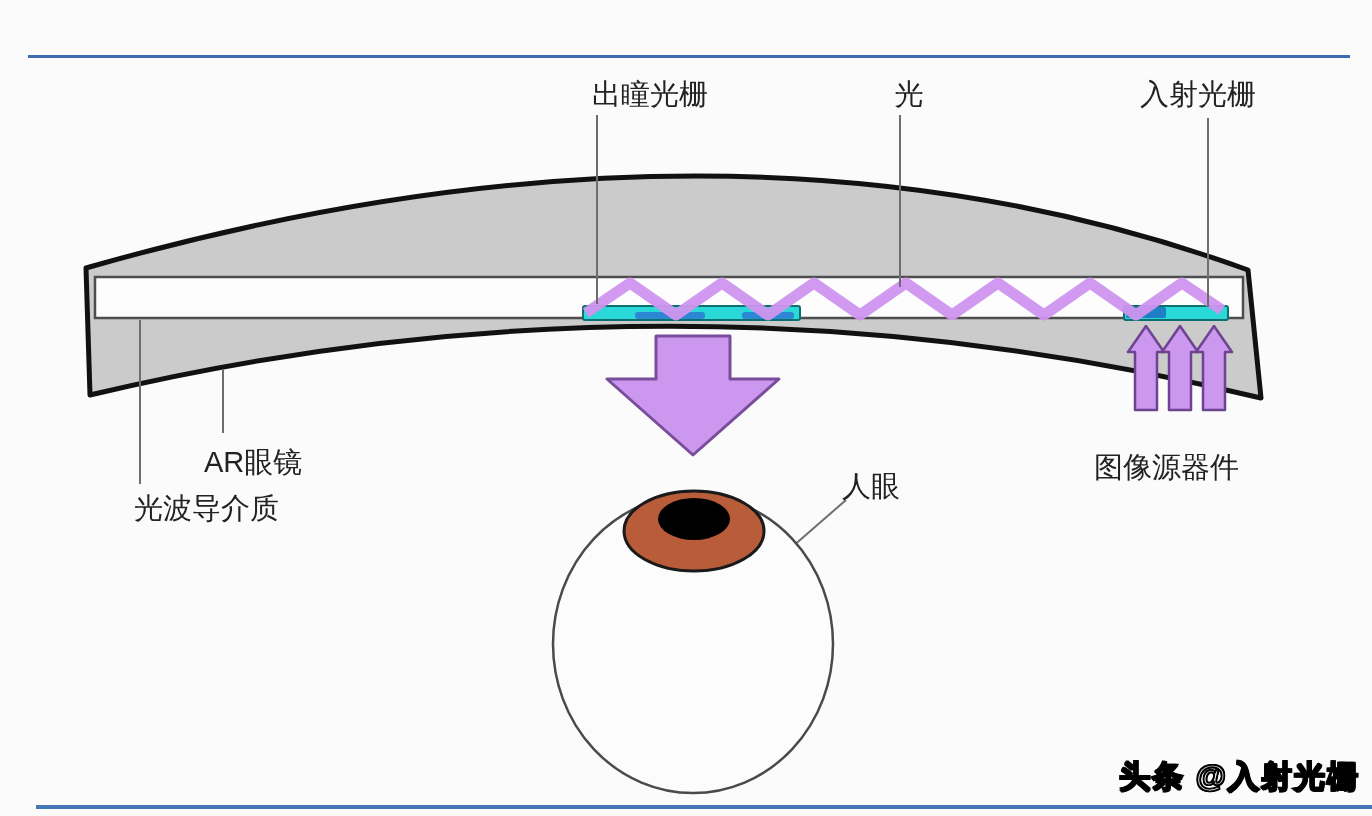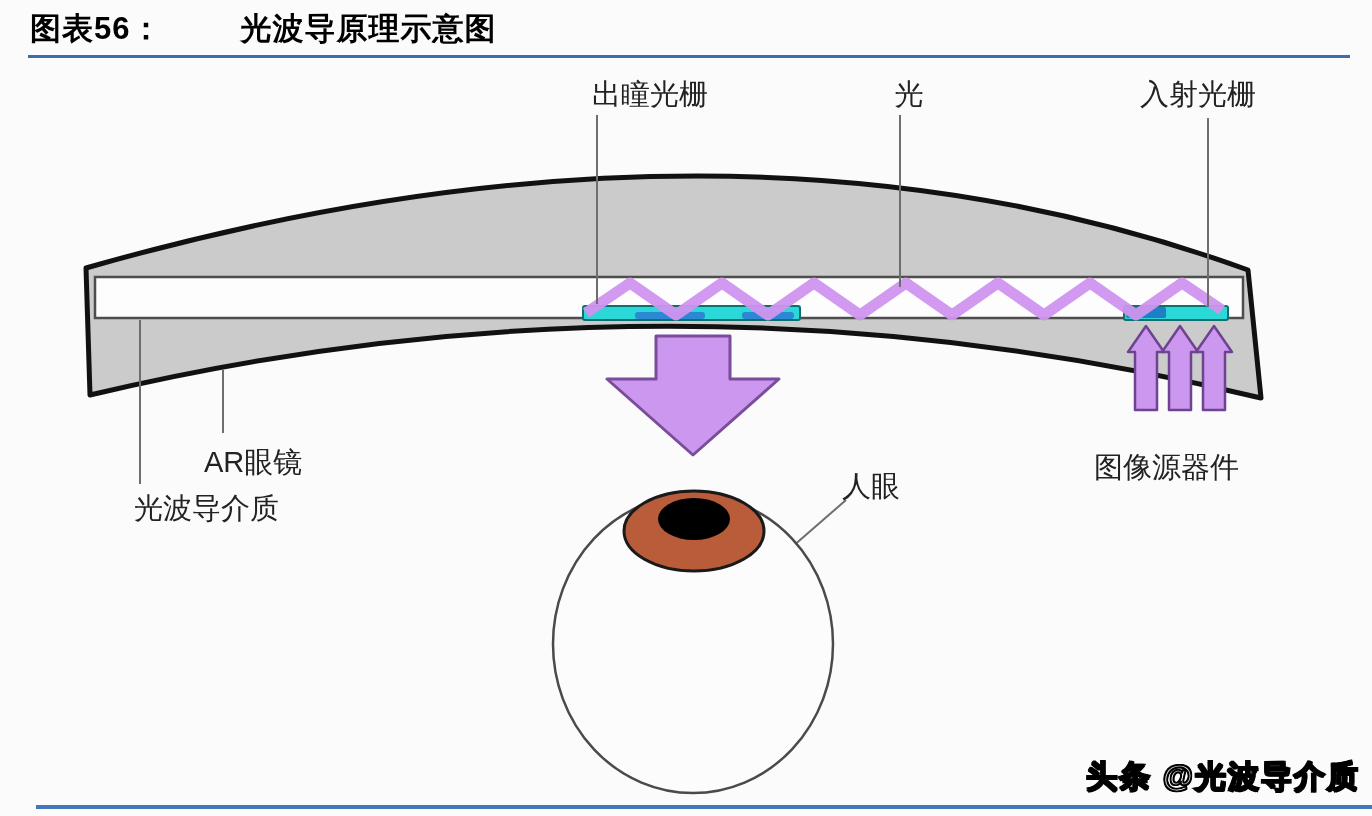--- a/index.html
+++ b/index.html
@@ -40,24 +40,20 @@
   text.lbl{
     font-family:"Liberation Sans","DejaVu Sans",sans-serif;
     font-size:29px;fill:#222;font-weight:500;
   }
 </style>
 </head>
 <body>
 
 <div class="page">
 
-  <div class="title-row">
-    <span>图表56：</span>
-    <span class="title-part2">光波导原理示意图</span>
-  </div>
   <div class="title-rule"></div>
 
   <svg class="diagram" width="1372" height="816" viewBox="0 0 1372 816">
 
     <path d="M 86,268 Q 733,83 1248,270 L 1261,398 Q 675,256 90,395 Z" fill="#cbcbcb" stroke="#111" stroke-width="5" stroke-linejoin="round"></path>
 
     <rect x="95" y="277" width="1148" height="41" fill="#fdfdfd" stroke="#4d4d4d" stroke-width="2.5"></rect>
 
     <rect x="583" y="306" width="217" height="14" rx="2" fill="#2ad8d8" stroke="#0c7070" stroke-width="2"></rect>
     <rect x="635" y="312" width="70" height="7" rx="3" fill="#2e7fd4" opacity="0.9"></rect>
@@ -87,15 +83,15 @@
 
     <text class="lbl" x="650" y="104" text-anchor="middle">出瞳光栅</text>
     <text class="lbl" x="909" y="104" text-anchor="middle">光</text>
     <text class="lbl" x="1198" y="104" text-anchor="middle">入射光栅</text>
     <text class="lbl" x="204" y="472">AR眼镜</text>
     <text class="lbl" x="134" y="518">光波导介质</text>
     <text class="lbl" x="842" y="496">人眼</text>
     <text class="lbl" x="1094" y="477">图像源器件</text>
   </svg>
 
-  <div class="watermark">头条 @光波导介质</div>
+  <div class="watermark">头条 @入射光栅</div>
   <div class="bottom-rule"></div>
 </div>
 
 </body></html>

